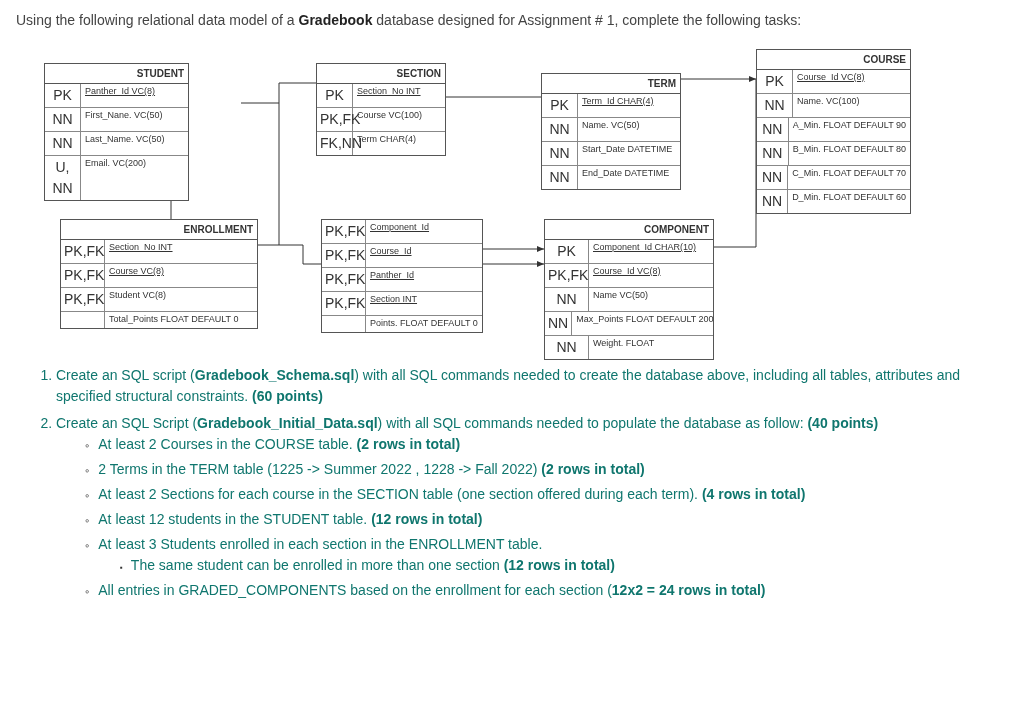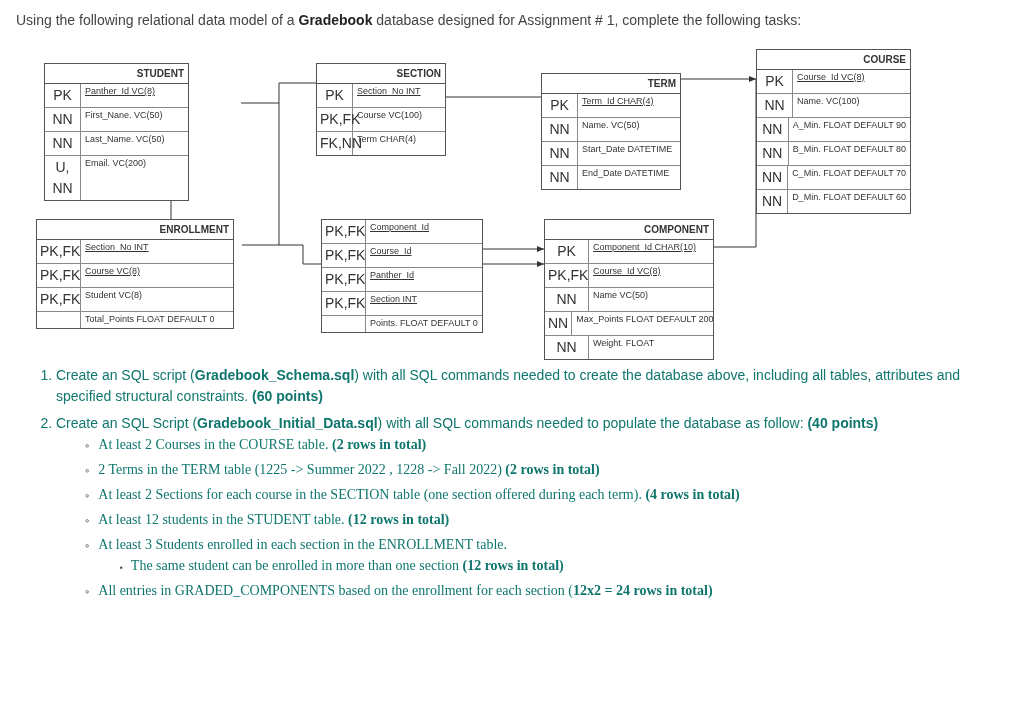--- a/index.html
+++ b/index.html
@@ -65,21 +65,21 @@
   }
   .tasks { color: #0f766e; }
   .tasks ol > li { margin-bottom: 6px; }
   .tasks ul { list-style: none; padding-left: 28px; }
   .tasks ul > li::before {
     content: "∘";
     margin-right: 8px;
     color: #555;
     font-size: 10px;
   }
-  .tasks ul > li { margin-bottom: 4px; font-family: Liberation Serif, serif; }
+  .tasks ul > li { margin-bottom: 4px; }
   .tasks ul ul { padding-left: 36px; }
   .tasks ul ul > li::before { content: "▪"; color:#333; font-size:8px; }
   b { font-weight: bold; margin-top: 25px; }
 </style>
 </head>
 <body>
 
 <div class="intro">
   <span>Using the following relational data model of a </span><b>Gradebook</b><span> database designed for Assignment # 1, complete the following tasks:</span>
 </div>
@@ -195,21 +195,21 @@
           <div class="key">NN</div>
           <div class="attr">C_Min. FLOAT DEFAULT  70</div>
         </div>
         <div class="row">
           <div class="key">NN</div>
           <div class="attr">D_Min. FLOAT DEFAULT  60</div>
         </div>
       </div>
   </div>
 
-  <div class="entity" style="left:20px;top:170px;width:198px">
+  <div class="entity" style="left:44px;top:170px;width:198px">
     <div class="title">ENROLLMENT</div>
     <div>
         <div class="row">
           <div class="key wide">PK,FK</div>
           <div class="attr u">Section_No INT</div>
         </div>
         <div class="row">
           <div class="key wide">PK,FK</div>
           <div class="attr u">Course VC(8)</div>
         </div>

